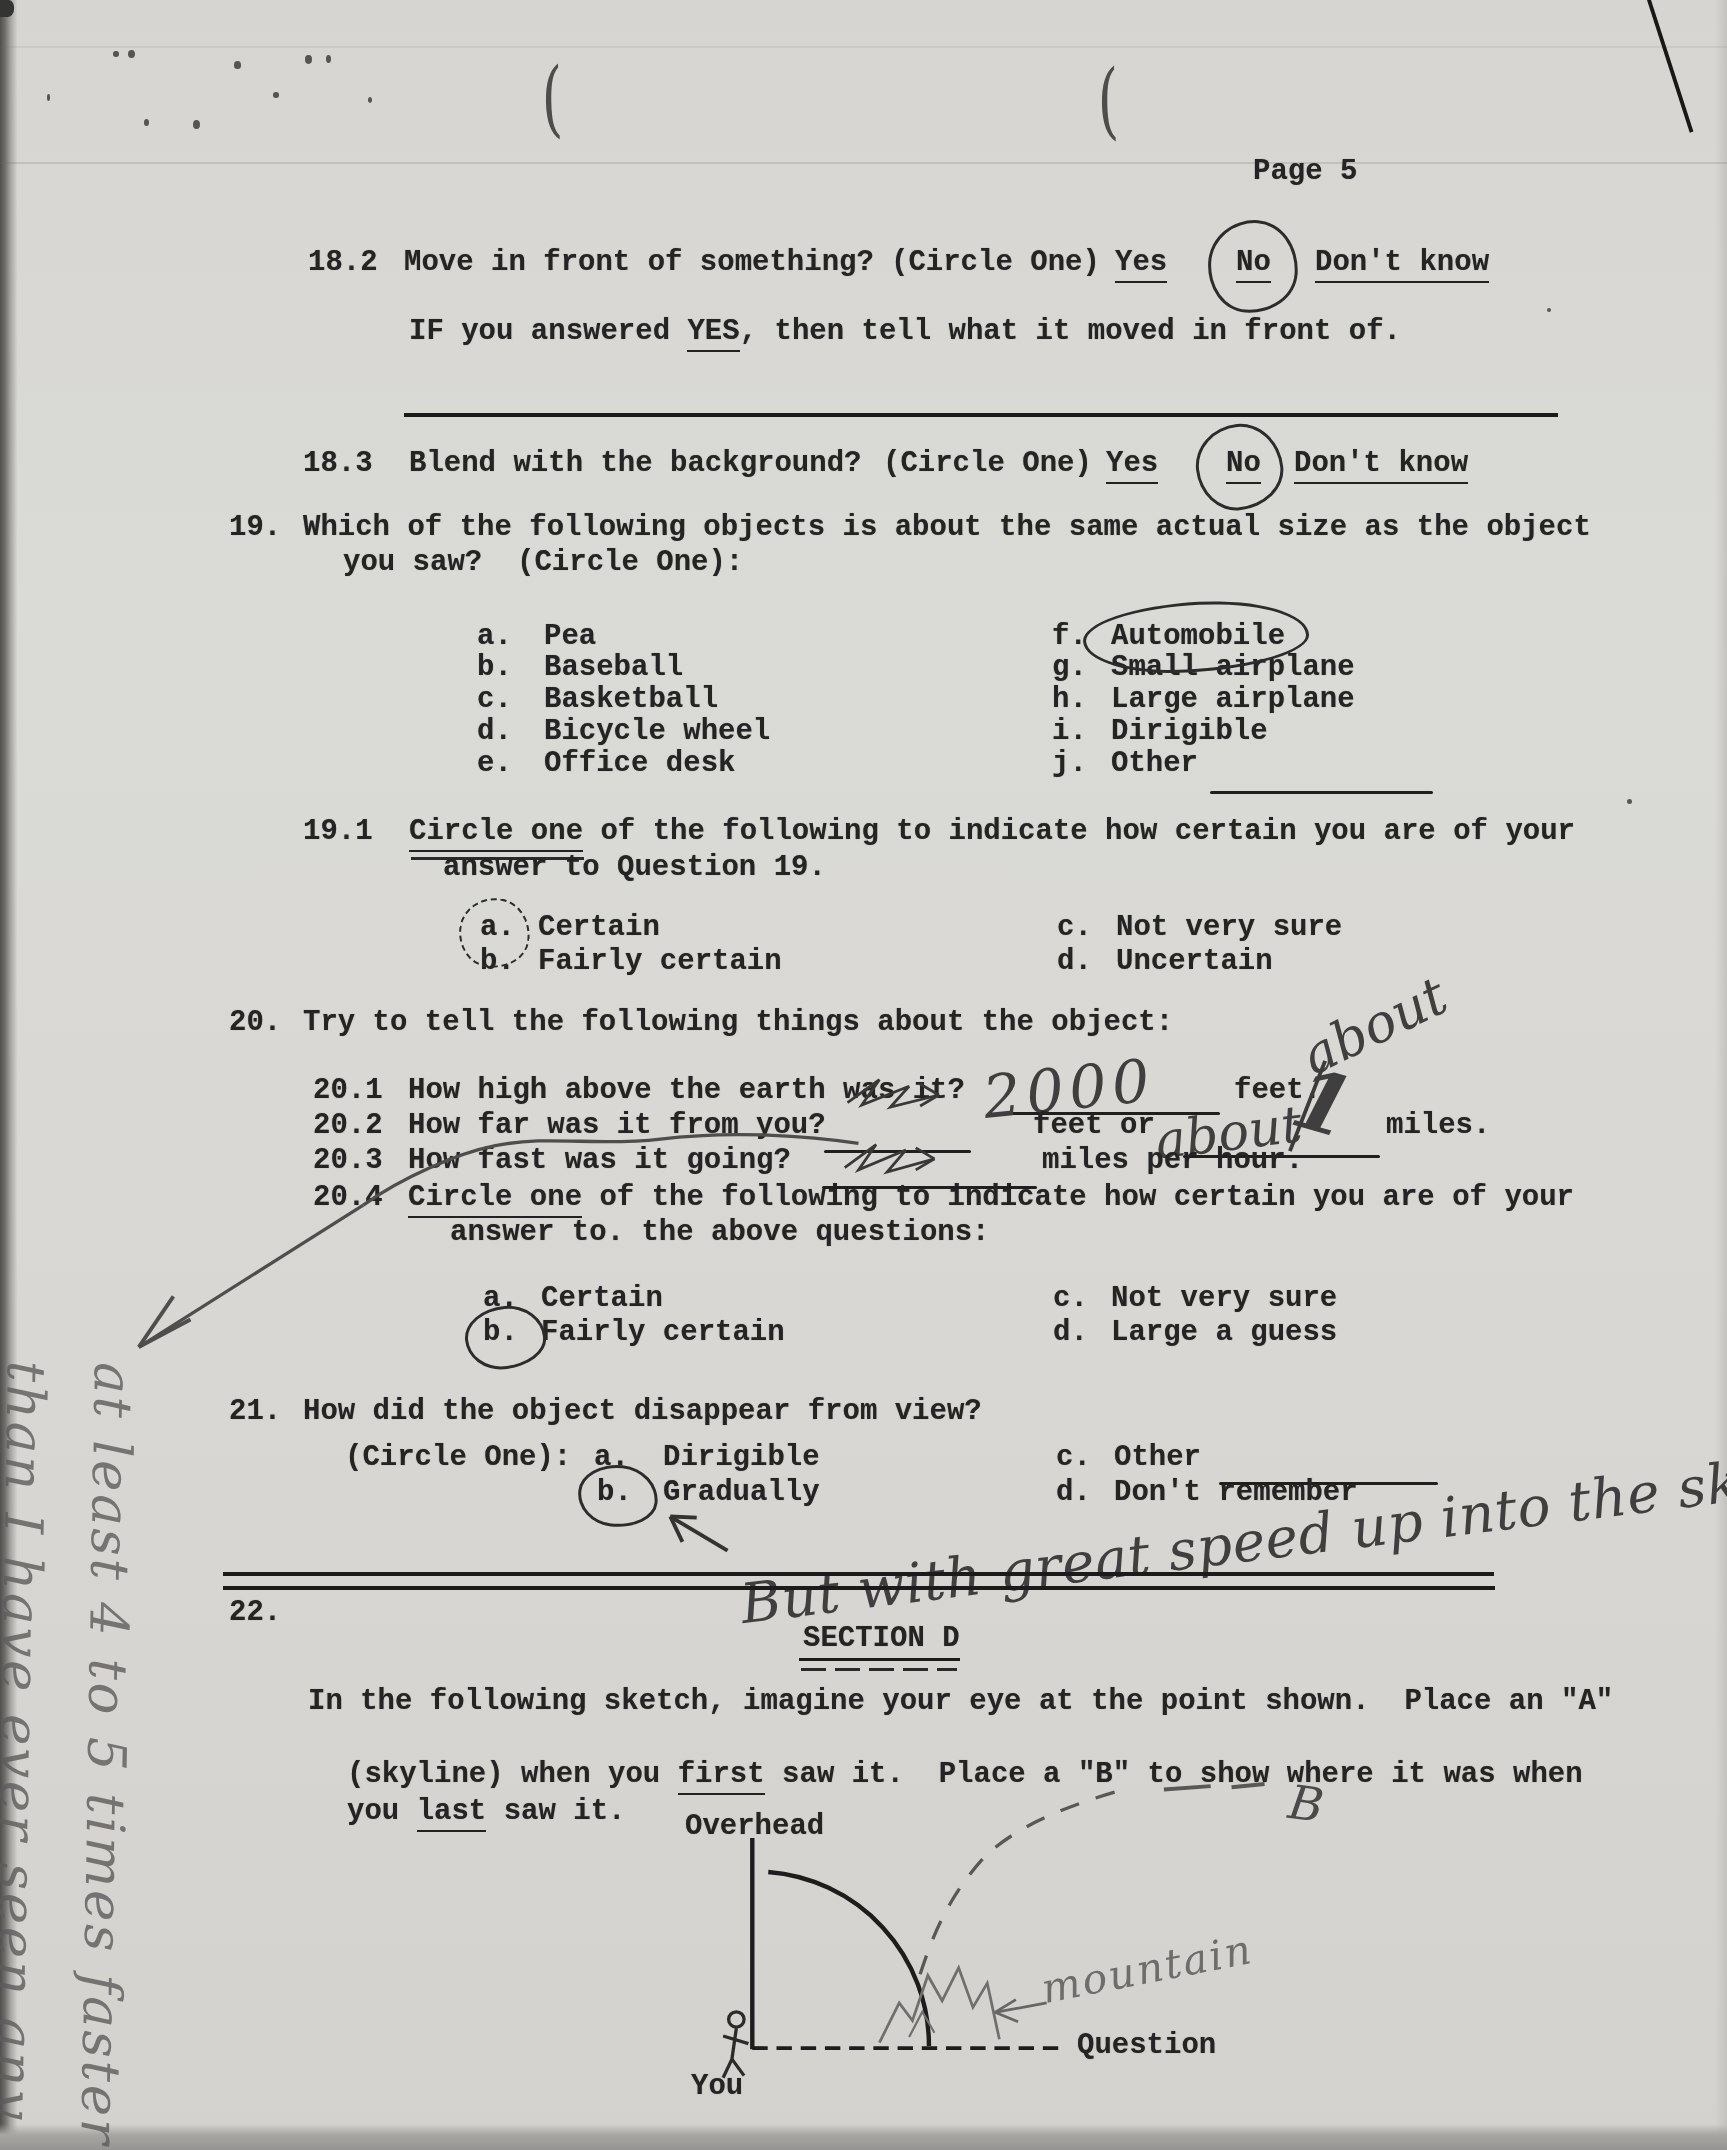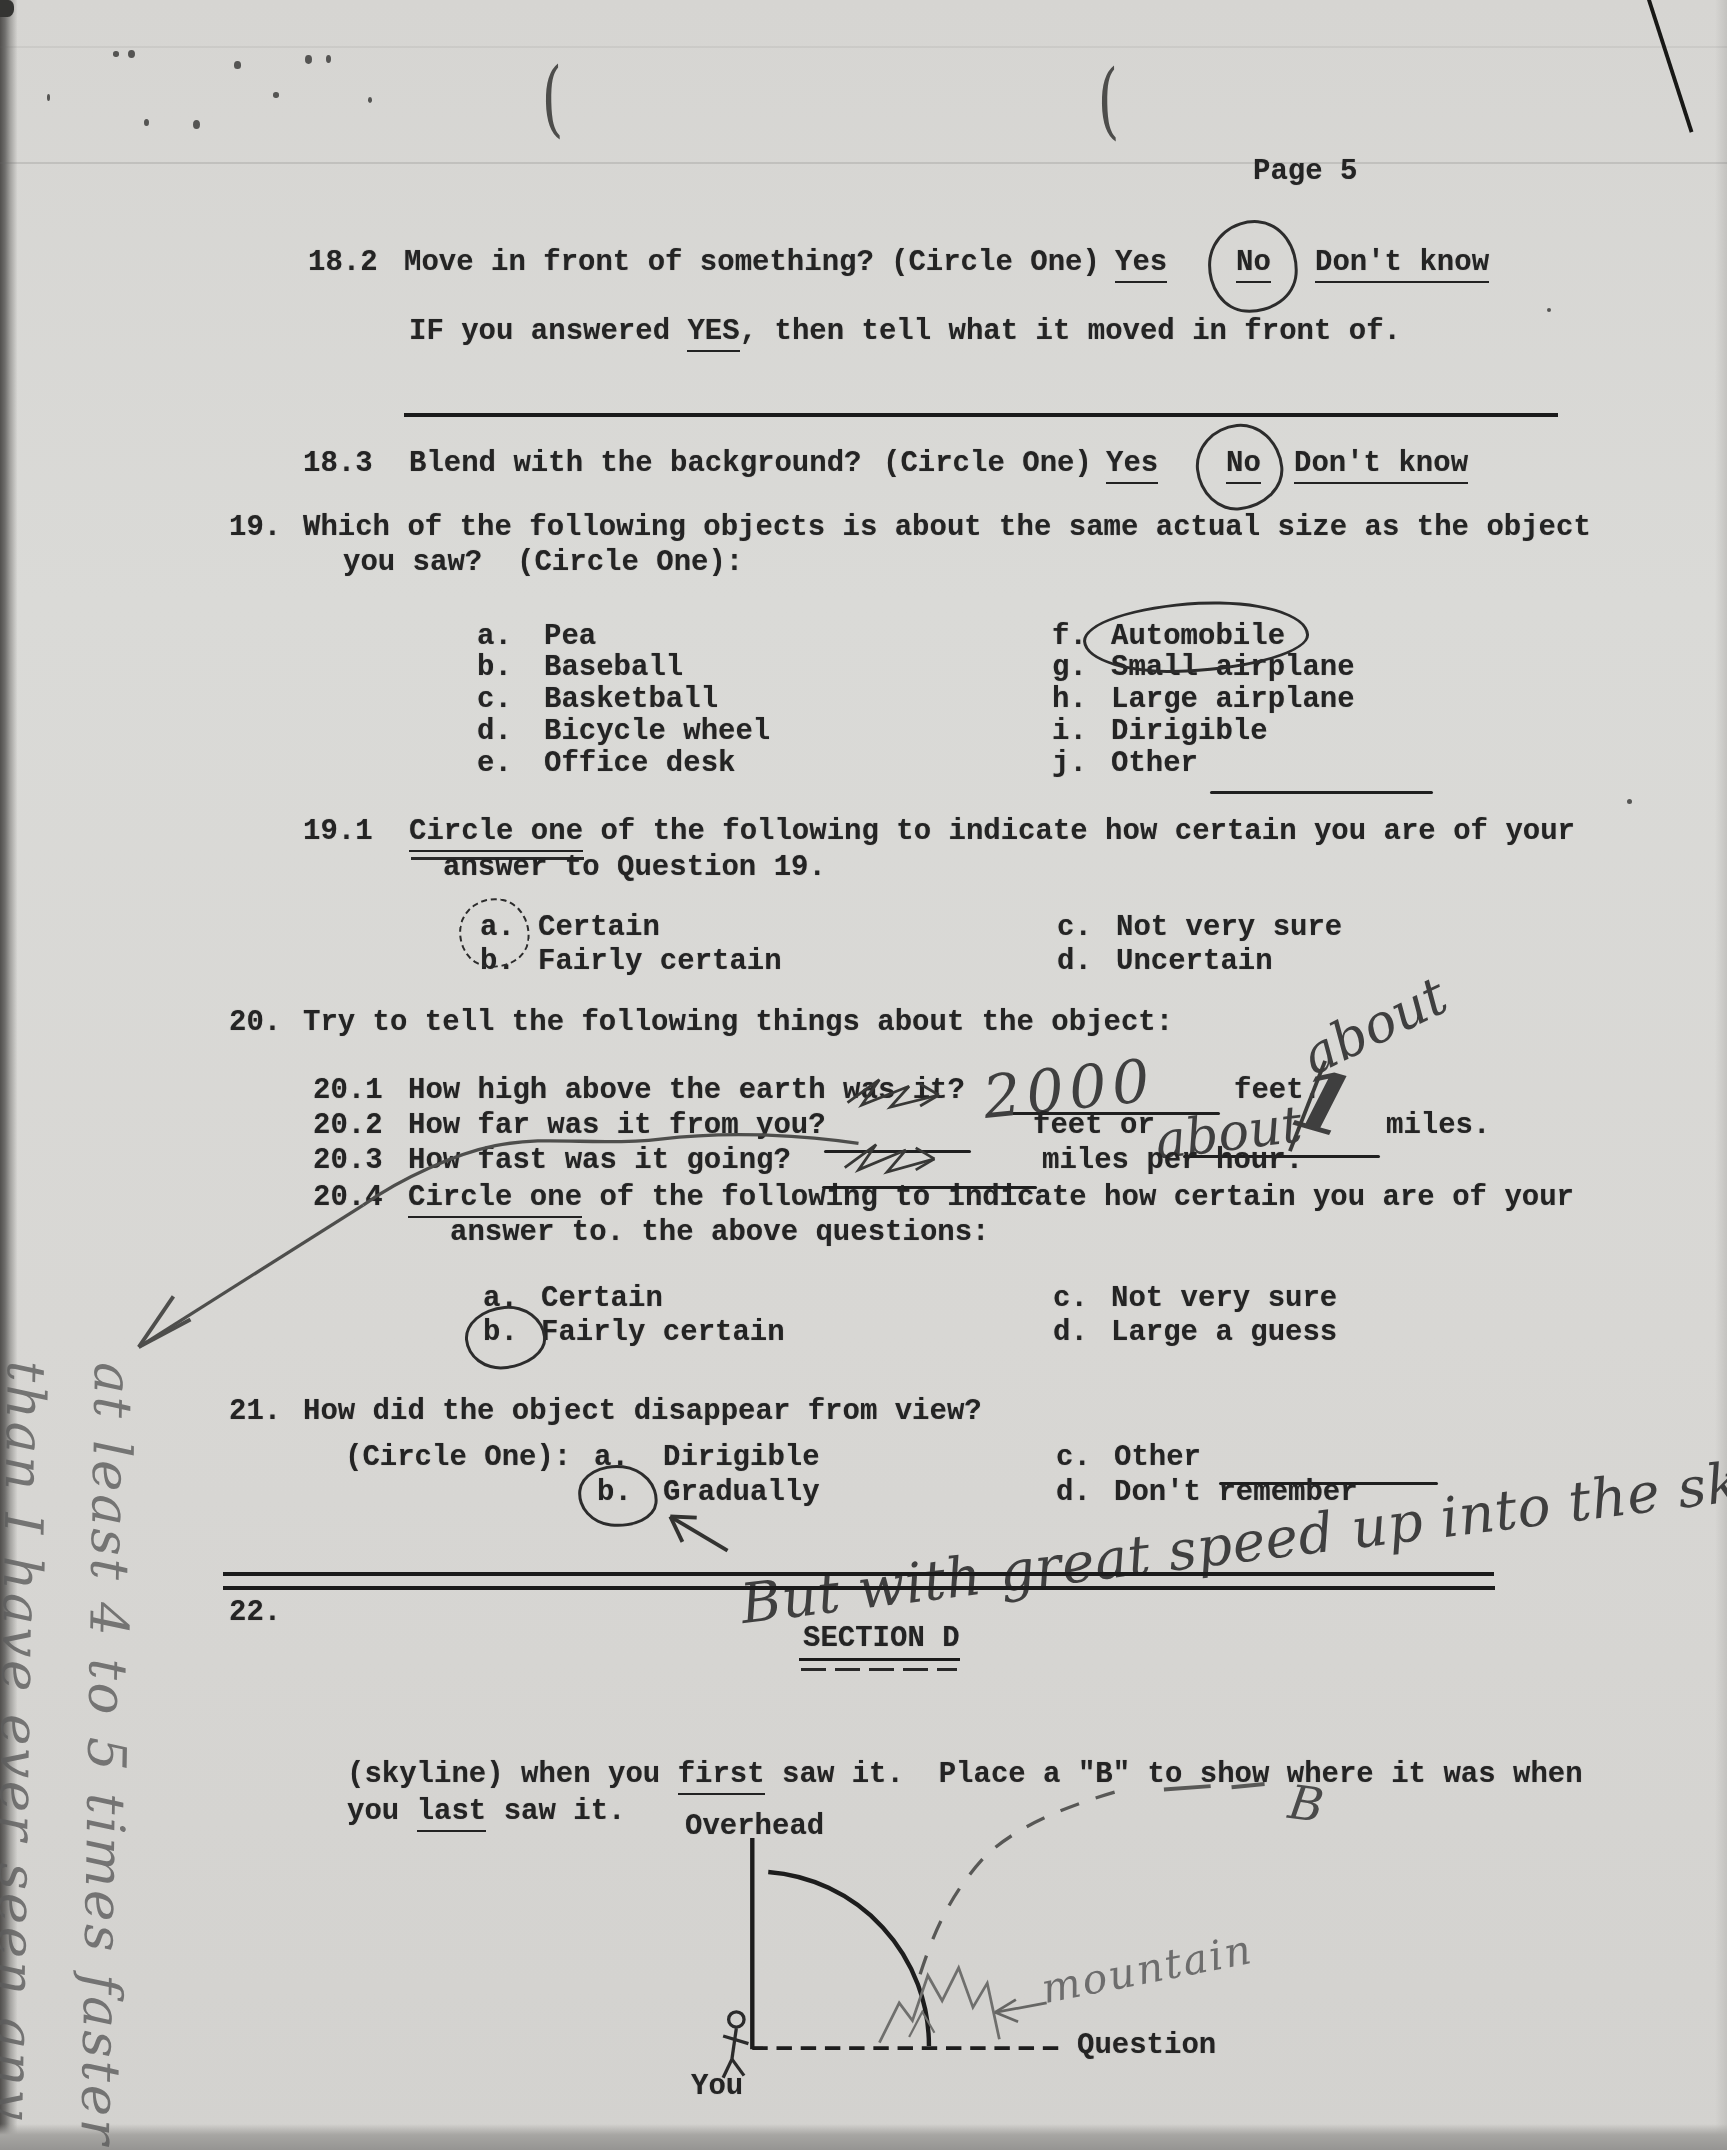--- a/index.html
+++ b/index.html
@@ -188,20 +188,21 @@
   <div class="hw" style="left:737px;top:1509px;font-size:55px;transform:rotate(-7deg);letter-spacing:0.6px">But with great speed up into the sky</div>
 
   <div class="rule" style="left:223px;top:1572px;width:1271px;height:4.4px"></div>
   <div class="rule" style="left:223px;top:1586px;width:1272px;height:3.9px"></div>
 
   <div class="t" style="left:803px;top:1622px">SECTION D</div>
   <div class="rule" style="left:799px;top:1658px;width:161px;height:3.3px"></div>
   <div style="position:absolute;left:801px;top:1668px;width:156px;height:2.8px;background:repeating-linear-gradient(90deg,#2a2a2a 0 25px,transparent 25px 34px)"></div>
 
   <div class="t" style="left:229px;top:1596px">22.</div>
+  <div class="t" style="left:308px;top:1685px">In the following sketch, imagine your eye at the point shown.  Place an "A"</div>
   <div class="t" style="left:347px;top:1758px"><span>(skyline) when you </span><span class="u">first</span><span> saw it.  Place a "B" to show where it was when</span></div>
   <div class="t" style="left:347px;top:1795px"><span>you </span><span class="u">last</span><span> saw it.</span></div>
 
   <div class="t" style="left:685px;top:1810px">Overhead</div>
   <div class="t" style="left:1077px;top:2029px">Question</div>
   <div class="t" style="left:691px;top:2070px">You</div>
 
   <div class="hw" style="left:1289px;top:1776px;font-size:47px;transform:rotate(8deg);color:#4a4a4a">B</div>
   <div class="hw pencil" style="left:1040px;top:1945px;font-size:41px;transform:rotate(-11deg);letter-spacing:2.2px;opacity:.85">mountain</div>
 

